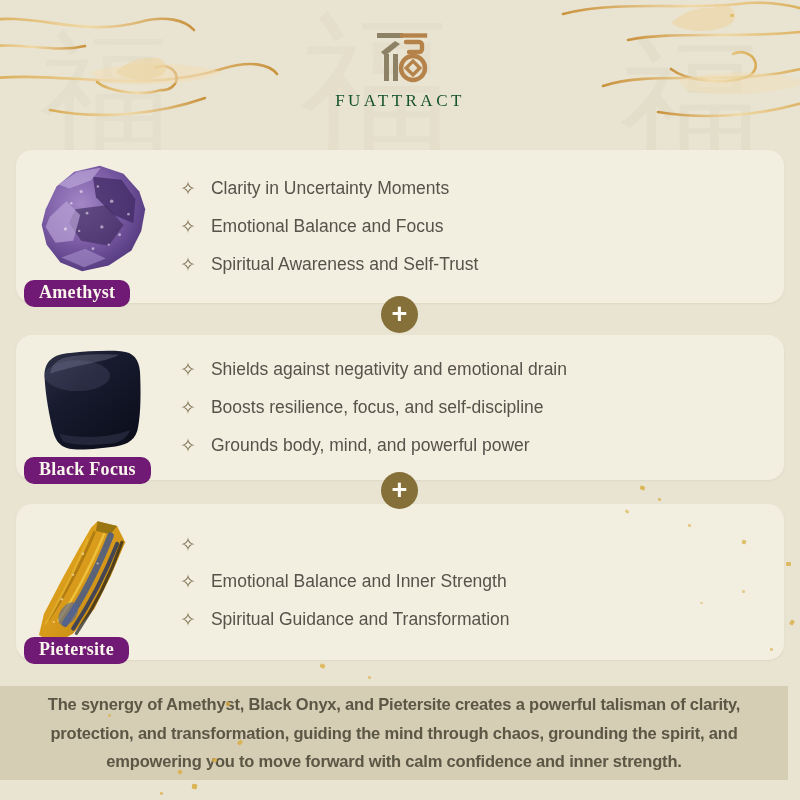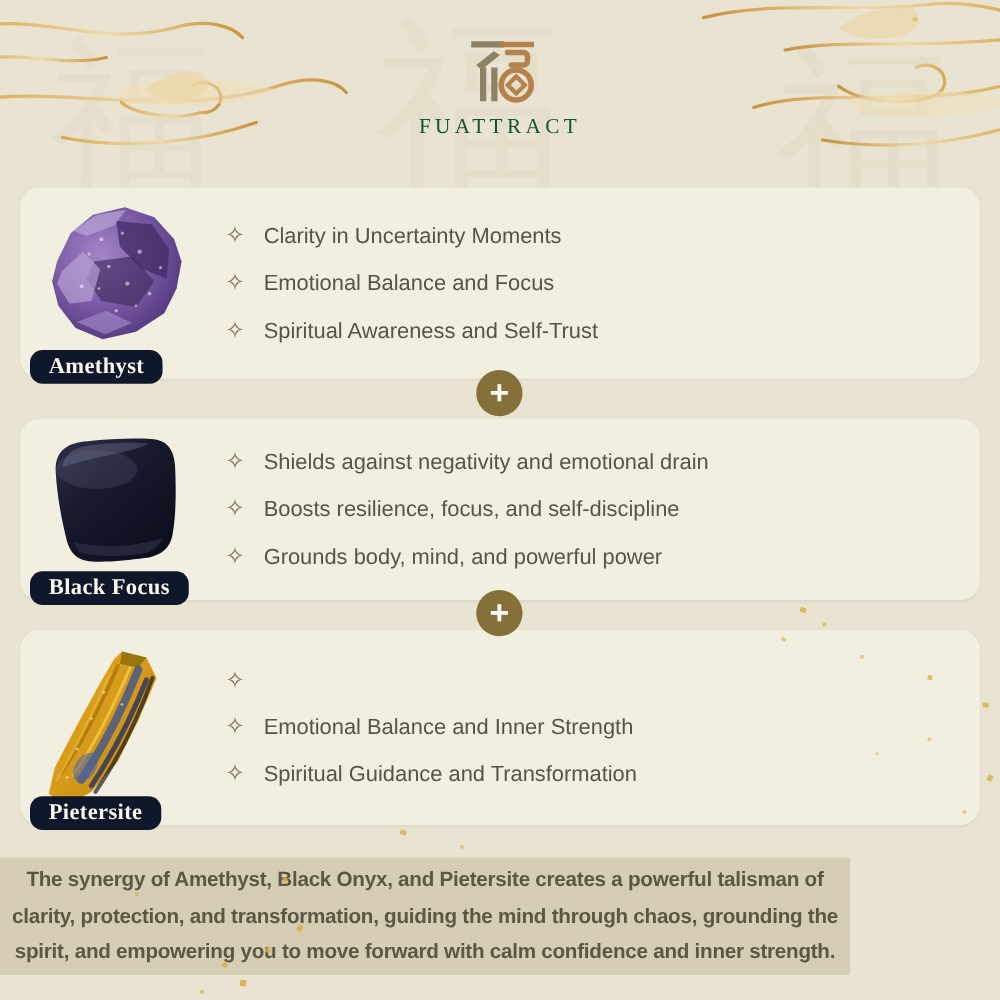--- a/index.html
+++ b/index.html
@@ -17,35 +17,35 @@
   
   .card{position:absolute;left:16px;width:768px;background:#f2efe0;border-radius:16px;
         box-shadow:0 1px 2px rgba(120,110,80,.10);z-index:2;}
   .card1{top:150px;height:153px;}
   .card2{top:335px;height:145px;}
   .card3{top:504px;height:156px;}
   .stone{position:absolute;}
   .stone1{left:6px;top:6px;width:138px;height:134px;}
   .stone2{left:16px;top:4px;width:118px;height:126px;}
   .stone3{left:10px;top:8px;width:122px;height:142px;}
-  .badge{position:absolute;left:8px;bottom:-4px;background:#0f172a;color:#faf6ec;
+  .badge{position:absolute;left:8px;bottom:-4px;background:#701a75;color:#faf6ec;
          font-family:"Liberation Serif",serif;font-weight:700;font-size:18px;
          padding:2px 15px 4px;border-radius:10px;letter-spacing:.3px;}
   .benefits{position:absolute;left:164px;top:0;right:8px;height:100%;display:flex;
             flex-direction:column;justify-content:center;gap:17px;margin:0;padding:0;list-style:none;}
   .benefit{display:flex;align-items:center;gap:15px;font-size:17.5px;color:#57524a;}
   .bullet-icon{color:#7e6f50;font-size:19px;line-height:1;}
   
   .plus{position:absolute;left:381px;width:37px;height:37px;border-radius:50%;background:#867039;
         color:#fdfcf7;display:flex;align-items:center;justify-content:center;
         font-size:27px;font-weight:700;z-index:3;}
   .plus1{top:296px;}
   .plus2{top:472px;}
   
-  .band{position:absolute;left:0;top:686px;width:680px;height:94px;background:#d5cdb4;
+  .band{position:absolute;left:0;top:686px;width:788px;height:94px;background:#d5cdb4;
         display:flex;align-items:center;justify-content:center;z-index:2;}
   .band p{margin:0;width:774px;text-align:center;font-size:16.5px;line-height:1.72;
           color:#5c5645;letter-spacing:-.2px;font-weight:600;}
   
   .fleck{position:absolute;background:#d9ae45;border-radius:1px;z-index:2;}
 </style>
 </head>
 <body>
 
 <div class="page">

